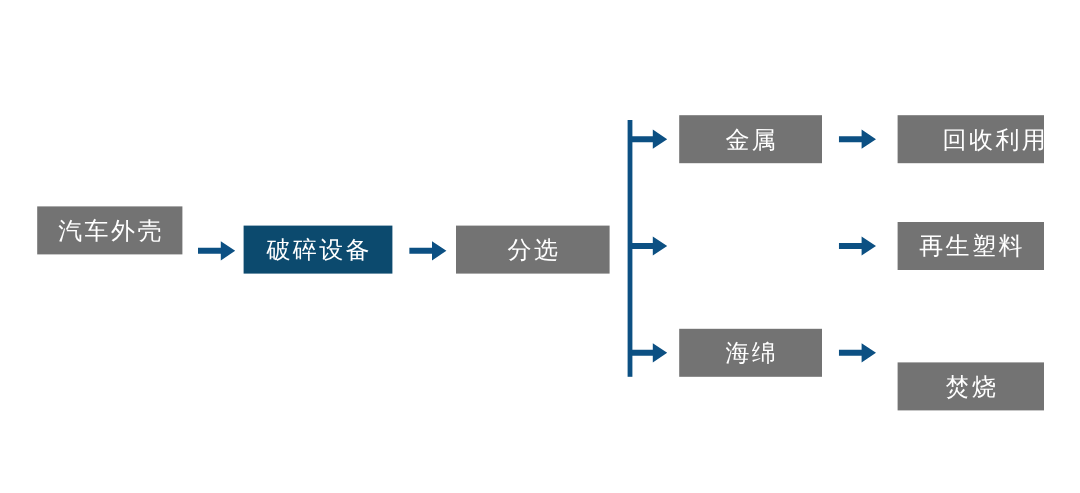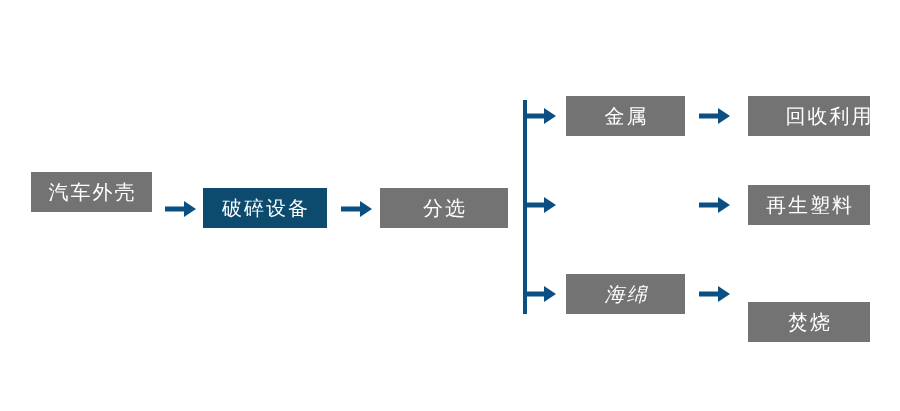--- a/index.html
+++ b/index.html
@@ -104,21 +104,21 @@
 
 
   <span class="arrow" style="left:699px; top:194px; width:32px; height:22px;">
     <svg width="32" height="22" viewBox="0 0 32 22" aria-hidden="true">
       <path d="M0 8.5 H19 V3 L31 11 L19 19 V13.5 H0 Z" fill="#0C5083"></path>
     </svg>
   </span>
 
   <div class="node blue" style="left:748px; top:185px; width:122px; height:40px;">再生塑料</div>
 
-  <div class="node blue" style="left:566px; top:274px; width:119px; height:40px;font-style:italic;">海绵</div>
+  <div class="node blue" style="left:566px; top:274px; width:119px; height:40px;">海绵</div>
 
   <span class="arrow" style="left:699px; top:283px; width:32px; height:22px;">
     <svg width="32" height="22" viewBox="0 0 32 22" aria-hidden="true">
       <path d="M0 8.5 H19 V3 L31 11 L19 19 V13.5 H0 Z" fill="#0C5083"></path>
     </svg>
   </span>
 
   <div class="node blue" style="left:748px; top:274px; width:122px; height:40px;margin-top:28px;">焚烧</div>
 
 </div>

